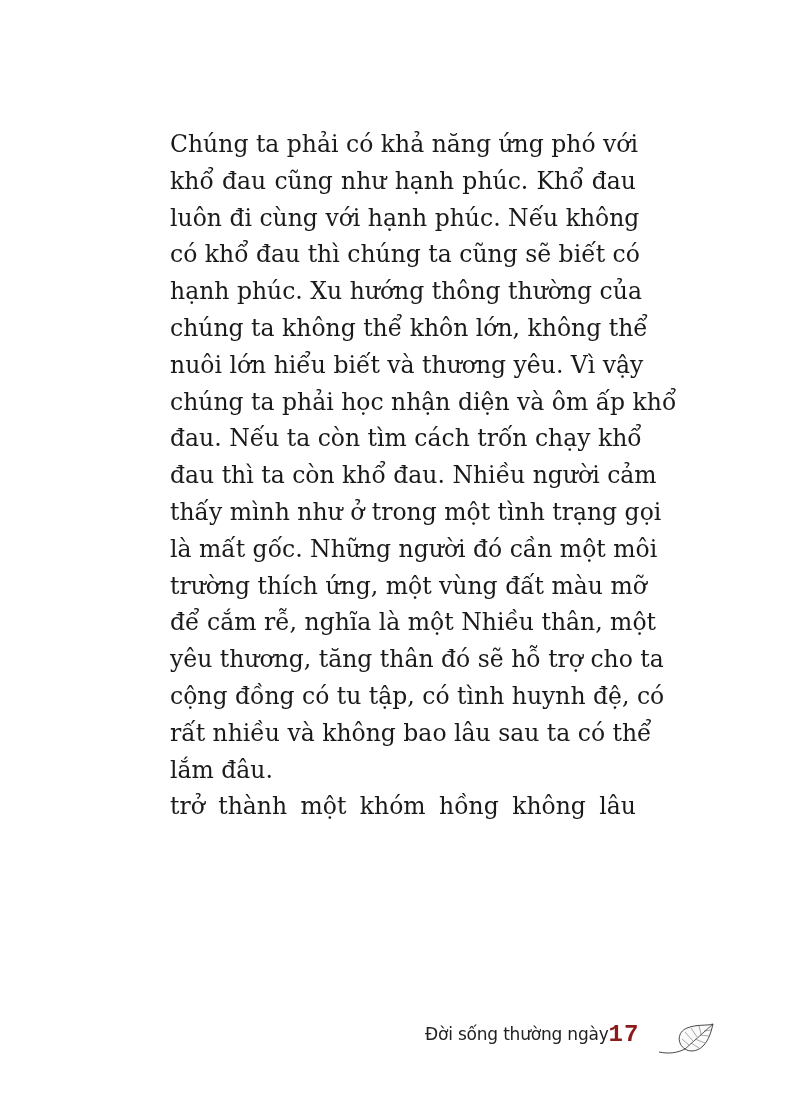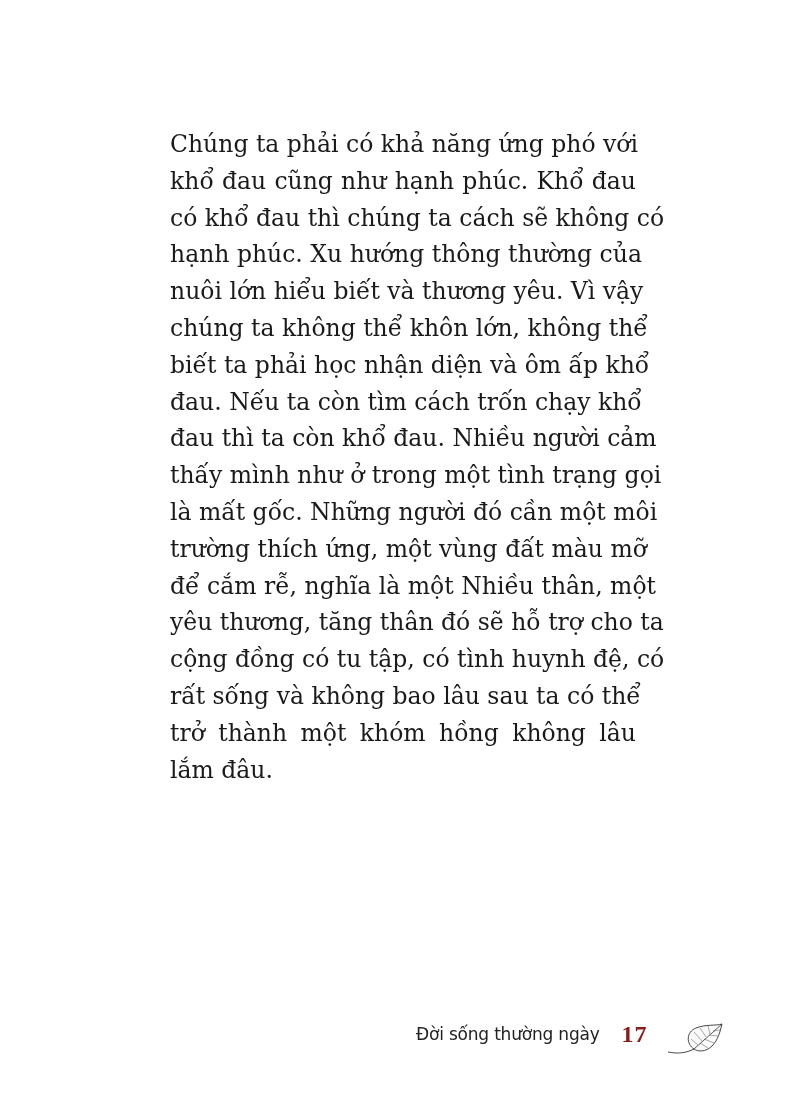--- a/index.html
+++ b/index.html
@@ -36,69 +36,69 @@
       white-space: nowrap;
       text-align: justify;
       text-align-last: justify;
       height: 36.8px;
     }
     .line.last {
       text-align-last: left;
     }
     .footer {
       position: absolute;
-      left: 416px;
+      left: 425px;
       top: 1014px;
       height: 40px;
       display: flex;
       align-items: center;
     }
     .running-title {
       font-family: "DejaVu Sans", sans-serif;
       font-size: 17px;
       color: #222;
       letter-spacing: -0.2px;
     }
     .page-number {
-      font-family: Liberation Serif, serif;
+      font-family: Liberation Mono, monospace;
       font-weight: bold;
       font-size: 24px;
-      margin-left: 22px;
       letter-spacing: 1px;
     }
     .leaf {
       margin-left: 18px;
       margin-top: 12px;
       width: 60px;
       height: 36px;
     }
   </style>
 </head>
 <body>
 
 <div class="page">
   <div class="body-text">
     <span class="line">Chúng ta phải có khả năng ứng phó với</span>
     <span class="line">khổ đau cũng như hạnh phúc. Khổ đau</span>
-    <span class="line">có khổ đau thì chúng ta cách sẽ không có</span>
+    <span class="line">luôn đi cùng với hạnh phúc. Nếu không</span>
+    <span class="line">có khổ đau thì chúng ta cũng sẽ biết có</span>
     <span class="line">hạnh phúc. Xu hướng thông thường của</span>
+    <span class="line">chúng ta không thể khôn lớn, không thể</span>
     <span class="line">nuôi lớn hiểu biết và thương yêu. Vì vậy</span>
-    <span class="line">chúng ta không thể khôn lớn, không thể</span>
-    <span class="line">biết ta phải học nhận diện và ôm ấp khổ</span>
+    <span class="line">chúng ta phải học nhận diện và ôm ấp khổ</span>
     <span class="line">đau. Nếu ta còn tìm cách trốn chạy khổ</span>
     <span class="line">đau thì ta còn khổ đau. Nhiều người cảm</span>
     <span class="line">thấy mình như ở trong một tình trạng gọi</span>
     <span class="line">là mất gốc. Những người đó cần một môi</span>
     <span class="line">trường thích ứng, một vùng đất màu mỡ</span>
     <span class="line">để cắm rễ, nghĩa là một Nhiều thân, một</span>
     <span class="line">yêu thương, tăng thân đó sẽ hỗ trợ cho ta</span>
     <span class="line">cộng đồng có tu tập, có tình huynh đệ, có</span>
-    <span class="line">rất sống và không bao lâu sau ta có thể</span>
+    <span class="line">rất nhiều và không bao lâu sau ta có thể</span>
+    <span class="line last">lắm đâu.</span>
     <span class="line">trở thành một khóm hồng không lâu</span>
-    <span class="line last">lắm đâu.</span>
   </div>
 
   <div class="footer">
     <span class="running-title">Đời sống thường ngày</span>
     <span class="page-number" style="color: rgb(139, 26, 26);">17</span>
     <span class="leaf">
       <svg width="60" height="36" viewBox="0 0 60 36" xmlns="http://www.w3.org/2000/svg">
         <path d="M2 30 C 12 32, 20 31, 28 27" fill="none" stroke="#333" stroke-width="0.9"></path>
         <path d="M28 27 C 20 22, 20 10, 30 6 C 40 2, 50 4, 56 2 C 54 10, 52 18, 46 24 C 40 30, 32 30, 28 27 Z" fill="#fafafa" stroke="#333" stroke-width="0.9"></path>
         <path d="M28 27 L 56 2" fill="none" stroke="#333" stroke-width="0.8"></path>

